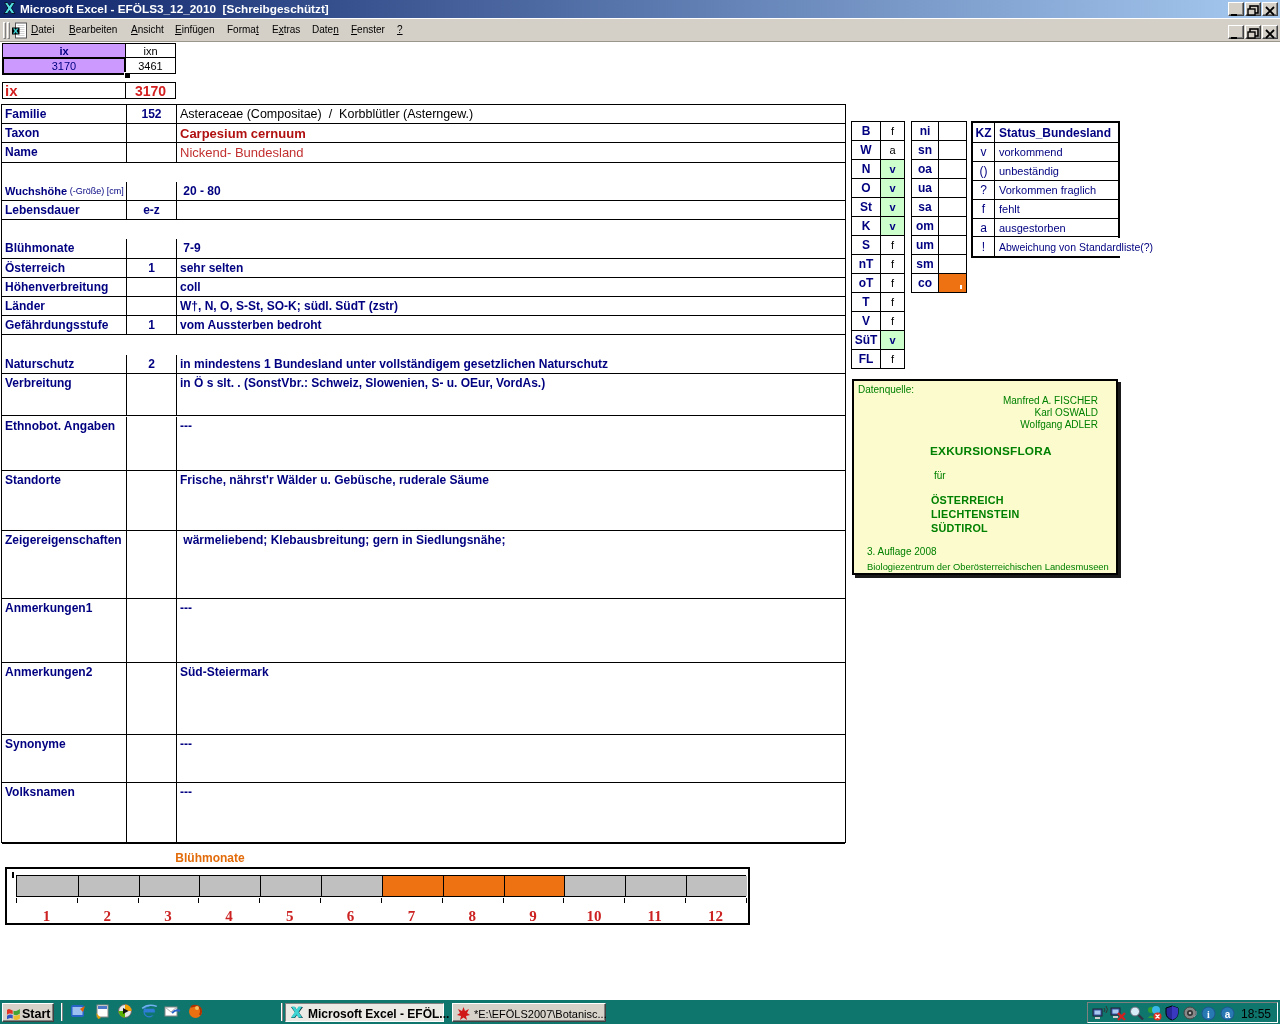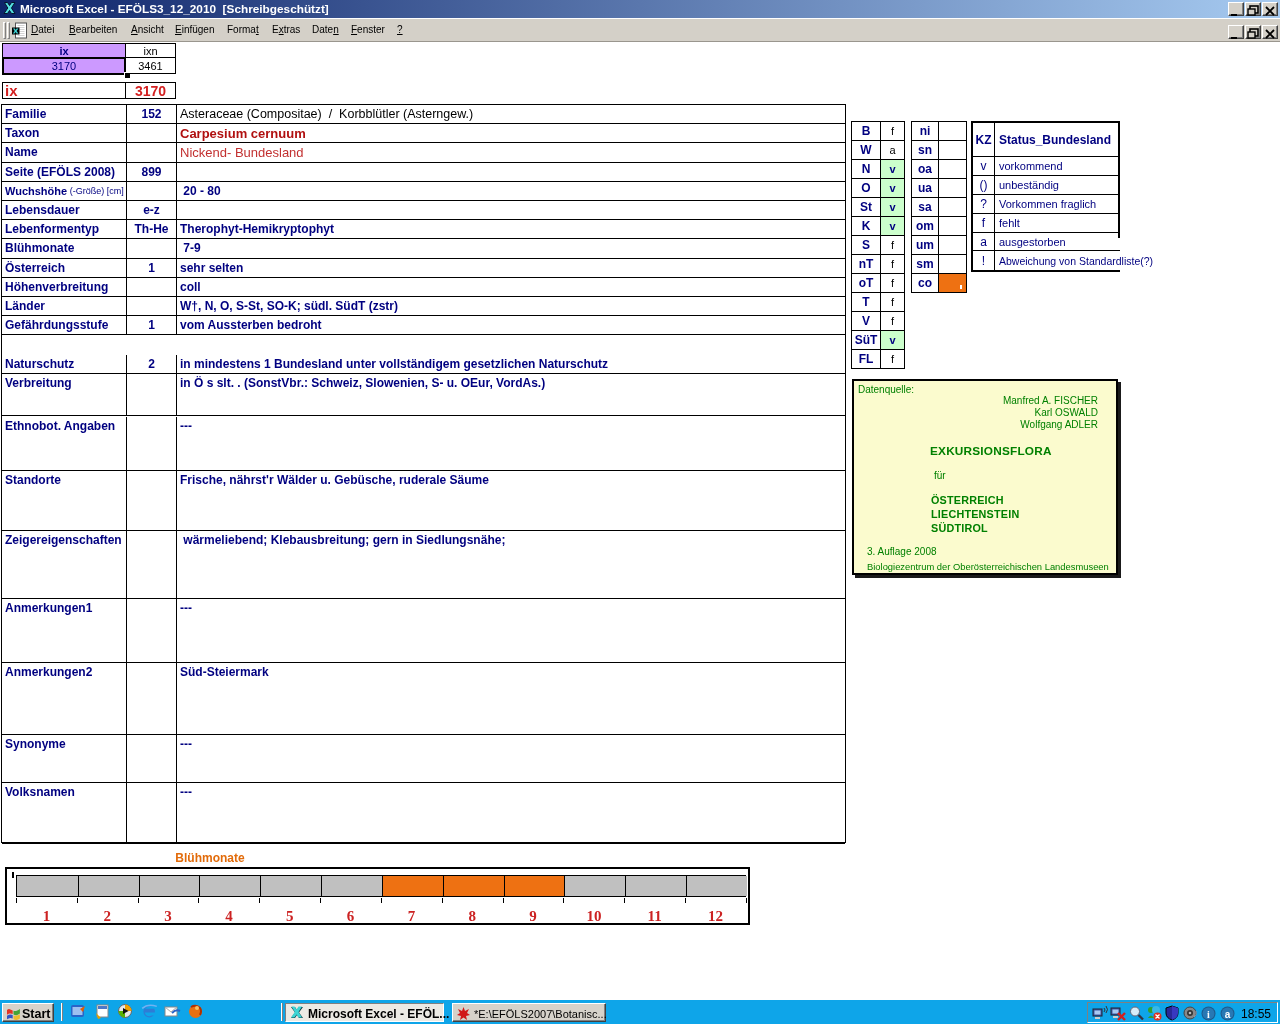--- a/index.html
+++ b/index.html
@@ -42,35 +42,35 @@
 .bc2 { flex:1; display:flex; align-items:center; justify-content:center; color:#000; font-size:11px; }
 .bc2.grn { background:#ccffcc; color:#000080; }
 #ntab { position:absolute; left:911px; top:78px; width:56px; border:1px solid #000; border-bottom:none; }
 .nc1 { width:27px; border-right:1px solid #000; display:flex; align-items:center; justify-content:center; font-weight:bold; color:#000080; font-size:12px; }
 .nc2 { flex:1; }
 .nc2.orange { background:#ee7112; }
 
 #ktab { position:absolute; left:971px; top:78px; width:149px; border-left:2px solid #000; border-top:2px solid #000; border-bottom:2px solid #000; }
 #ktab-right { position:absolute; left:1118px; top:78px; width:2px; height:117px; background:#000; }
 .krow { display:flex; height:18.9px; border-bottom:1px solid #000; }
-.krow.hdr { height:34px; }
+.krow.hdr { height:20px; }
 .krow.last { border-bottom:none; }
 .kc1 { width:22px; flex-shrink:0; border-right:1px solid #000; display:flex; align-items:center; justify-content:center; color:#000080; font-size:12px; }
 .kc2 { flex:1; display:flex; align-items:center; padding-left:4px; color:#000080; font-size:11px; white-space:nowrap; overflow:visible; }
 .kc2.last { font-size:10.5px; }
 
 #dqbox { position:absolute; left:852px; top:336px; width:266px; height:196px; background:#fbfbce;
   border:2px solid #000; box-shadow:3px 3px 0 #1a1a1a; font-size:10px; color:#008000; }
 
 #chart { position:absolute; left:5px; top:823.5px; width:745px; height:58px; border:2px solid #000; background:#fff; }
 .bar { position:absolute; left:9px; top:6px; width:730px; height:22px; border:1px solid #000; }
 .tick { position:absolute; top:29px; height:5px; width:1px; background:#000; }
 .cnum { position:absolute; top:39px; width:30px; text-align:center; font-family:"Liberation Serif", serif; font-weight:bold; font-size:15px; color:#c22; }
 
-#taskbar { position:absolute; left:0; top:999px; width:1280px; height:25px; background:#0ea5e9; border-top:1px solid #fff; }
+#taskbar { position:absolute; left:0; top:999px; width:1280px; height:25px; background:#0f766e; border-top:1px solid #fff; }
 .raised { background:#d6d2ca; border-top:1px solid #fff; border-left:1px solid #fff; border-right:1px solid #404040; border-bottom:1px solid #404040; box-shadow:inset -1px -1px 0 #808080; }
 .sunken { border-top:1px solid #808080; border-left:1px solid #808080; border-right:1px solid #fff; border-bottom:1px solid #fff; }
 </style></head>
 <body>
 <div id="root">
 
   <div id="titlebar">
     <svg class="xicon" viewBox="0 0 14 13">
       <path d="M1.5 0.5 L4.5 0.5 L6.5 3.5 L8.5 0.5 L12 0.5 L8.5 6 L12 11.5 L8.5 11.5 L6.5 8.5 L4.5 11.5 L1 11.5 L4.8 6 Z" fill="#3ed4d4" stroke="#061430" stroke-width="1"></path>
       <path d="M2.5 1.2 L4.1 1.2 L6.5 4.6 L9 1.2 L10.5 1.2 L7.3 6 L10.5 10.8 L9 10.8 L6.5 7.4 L4 10.8 L2.5 10.8 L5.7 6 Z" fill="#7ae8e8" opacity="0.5"></path>
@@ -157,53 +157,35 @@
           <div class="mc2" style="align-items:center;"></div>
           <div class="mc3 dred" style="align-items:center;">Carpesium cernuum</div>
         </div>
 <div class="mrow" style="top:38.4px;height:19.2px;">
           <div class="mc1" style="align-items:center;">
             <span class="lbl">Name</span>
           </div>
           <div class="mc2" style="align-items:center;"></div>
           <div class="mc3 sred" style="align-items:center;">Nickend- Bundesland</div>
         </div>
-<div class="mrow" style="top:57.6px;height:19.2px;">
-          <div class="mc1" style="align-items:center;">
-            <span class="lbl">Seite (EFÖLS 2008)</span>
-          </div>
-          <div class="mc2" style="align-items:center;">
-            <span class="mid">899</span>
-          </div>
-          <div class="mc3 nav" style="align-items:center;"></div>
-        </div>
 <div class="mrow" style="top:76.8px;height:19.2px;">
           <div class="mc1" style="align-items:center;">
             <span class="lbl2">Wuchshöhe</span>
             <span class="lbl3">&nbsp;(-Größe) [cm]</span>
           </div>
           <div class="mc2" style="align-items:center;"></div>
           <div class="mc3 nav" style="align-items:center;">&nbsp;20 - 80</div>
         </div>
 <div class="mrow" style="top:96.0px;height:19.2px;">
           <div class="mc1" style="align-items:center;">
             <span class="lbl">Lebensdauer</span>
           </div>
           <div class="mc2" style="align-items:center;">
             <span class="mid">e-z</span>
           </div>
-        </div>
-<div class="mrow" style="top:115.2px;height:19.2px;">
-          <div class="mc1" style="align-items:center;">
-            <span class="lbl">Lebenformentyp</span>
-          </div>
-          <div class="mc2" style="align-items:center;">
-            <span class="mid">Th-He</span>
-          </div>
-          <div class="mc3 nav" style="align-items:center;">Therophyt-Hemikryptophyt</div>
         </div>
 <div class="mrow" style="top:134.4px;height:19.2px;">
           <div class="mc1" style="align-items:center;">
             <span class="lbl">Blühmonate</span>
           </div>
           <div class="mc2" style="align-items:center;"></div>
           <div class="mc3 nav" style="align-items:center;">&nbsp;7-9</div>
         </div>
 <div class="mrow" style="top:153.6px;height:19.2px;">
           <div class="mc1" style="align-items:center;">

